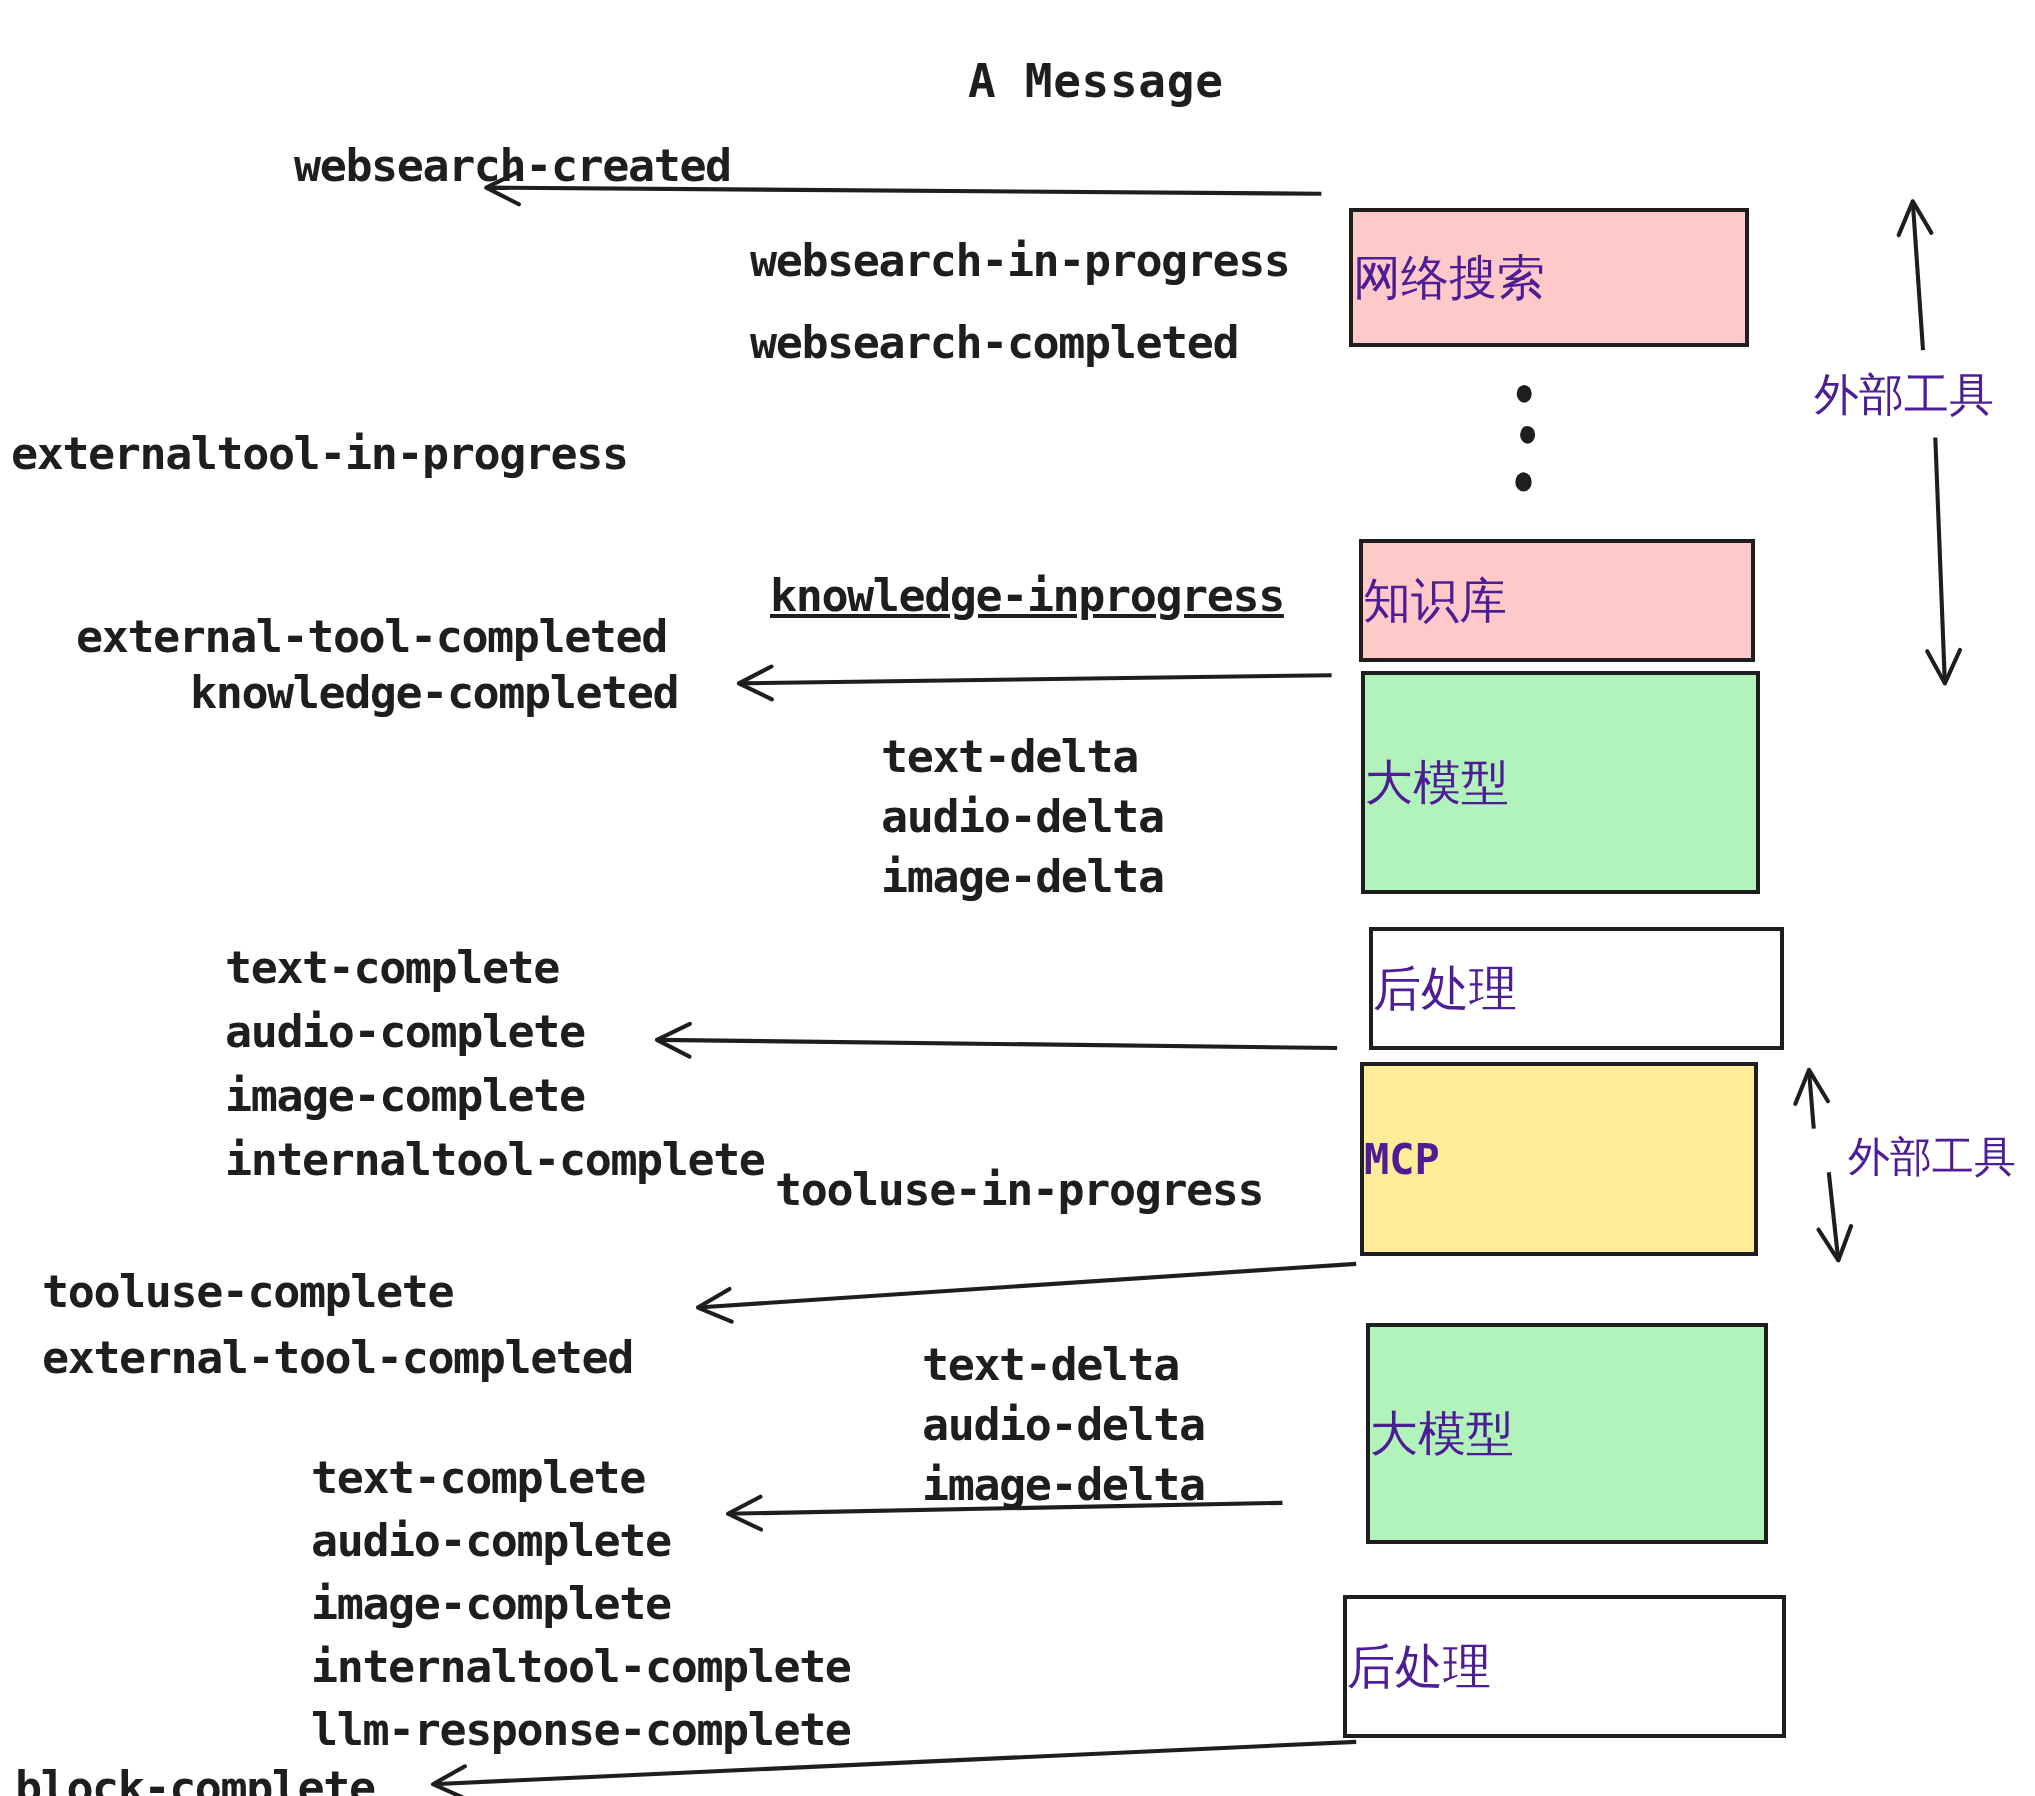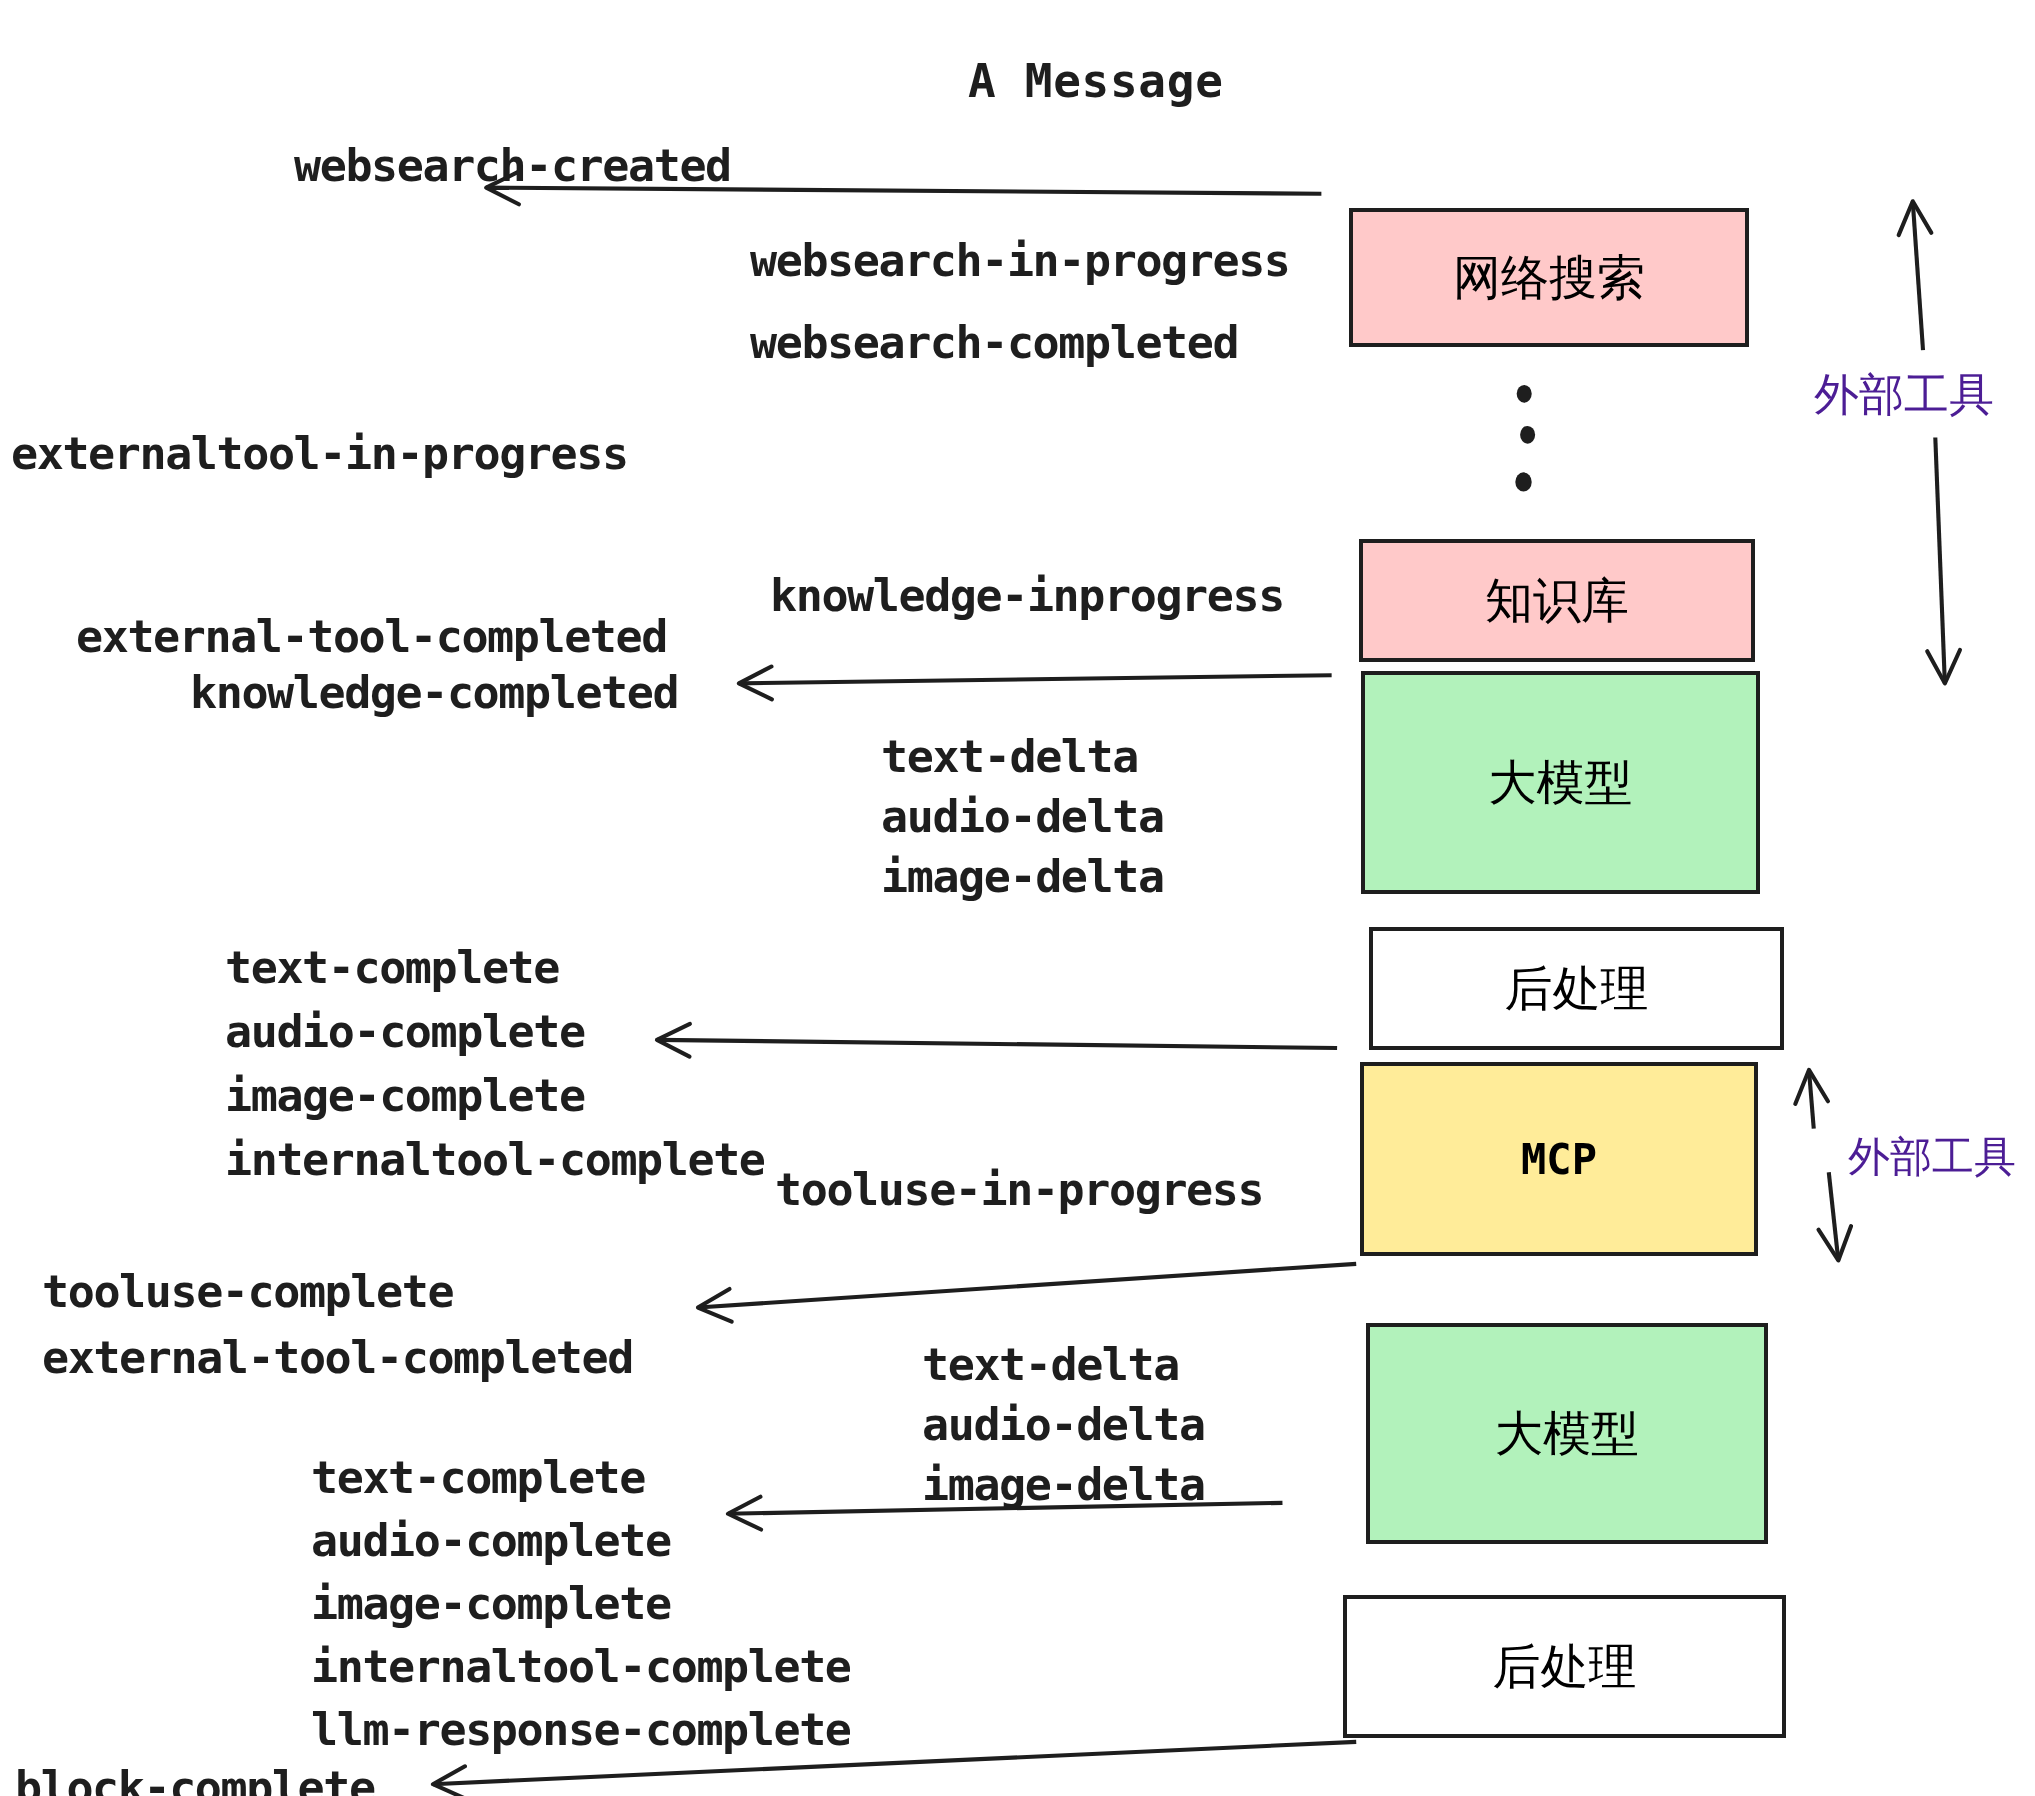--- a/index.html
+++ b/index.html
@@ -24,25 +24,25 @@
   }
   .evt-group{display:flex;flex-direction:column;}
   .title{
     position:absolute;
     font-family:"DejaVu Sans Mono", monospace;
     font-size:46px;font-weight:bold;letter-spacing:0.7px;
   }
   .box{
     position:absolute;
     border:4.1px solid #1e1e1e;
-    display:flex;align-items:center;justify-content:center;
+    display:flex;align-items:center;
     box-sizing:border-box;
     font-family:"DejaVu Sans", sans-serif;
     font-size:48px;
-    color:#000000;
+    color:#4c1d95;
   }
   .box .mono{font-family:"DejaVu Sans Mono", monospace;font-weight:bold;font-size:42px;}
   .side-label{
     position:absolute;
     font-family:"DejaVu Sans", sans-serif;
     font-size:45px;
     color:#4c1d95;
     white-space:pre;
   }
 </style>
@@ -113,21 +113,21 @@
 
   <div class="evt evt-group" style="left:294px;top:96px;line-height:67px;">
     <span>websearch-created</span>
   </div>
 
   <div class="evt" style="left:750px;top:202px;">websearch-in-progress</div>
   <div class="evt" style="left:750px;top:284px;">websearch-completed</div>
 
   <div class="evt" style="left:11px;top:395px;">externaltool-in-progress</div>
 
-  <div class="evt" style="left:770px;top:537px;">knowledge-inprogress</div>
+  <div class="evt" style="left:770px;top:537px;text-decoration:underline;">knowledge-inprogress</div>
 
   <div class="evt" style="left:76px;top:578px;">external-tool-completed</div>
   <div class="evt" style="left:190px;top:634px;">knowledge-completed</div>
 
   <div class="evt evt-group" style="left:881px;top:691px;line-height:60px;">
     <span>text-delta</span>
     <span>audio-delta</span>
     <span>image-delta</span>
   </div>
 

